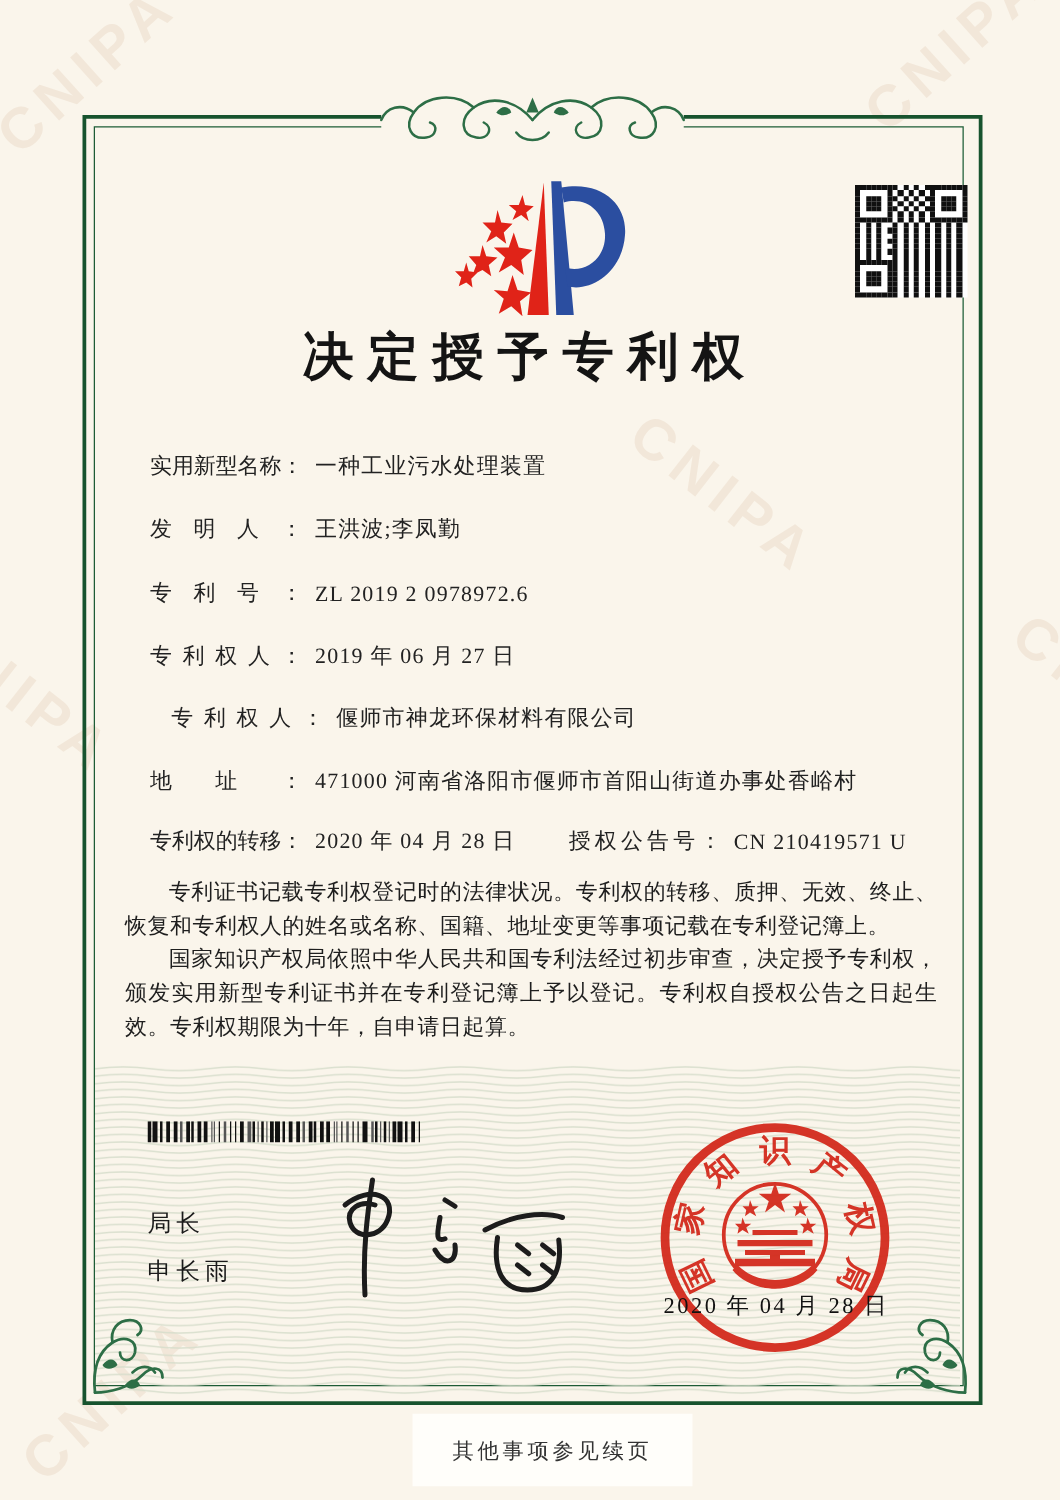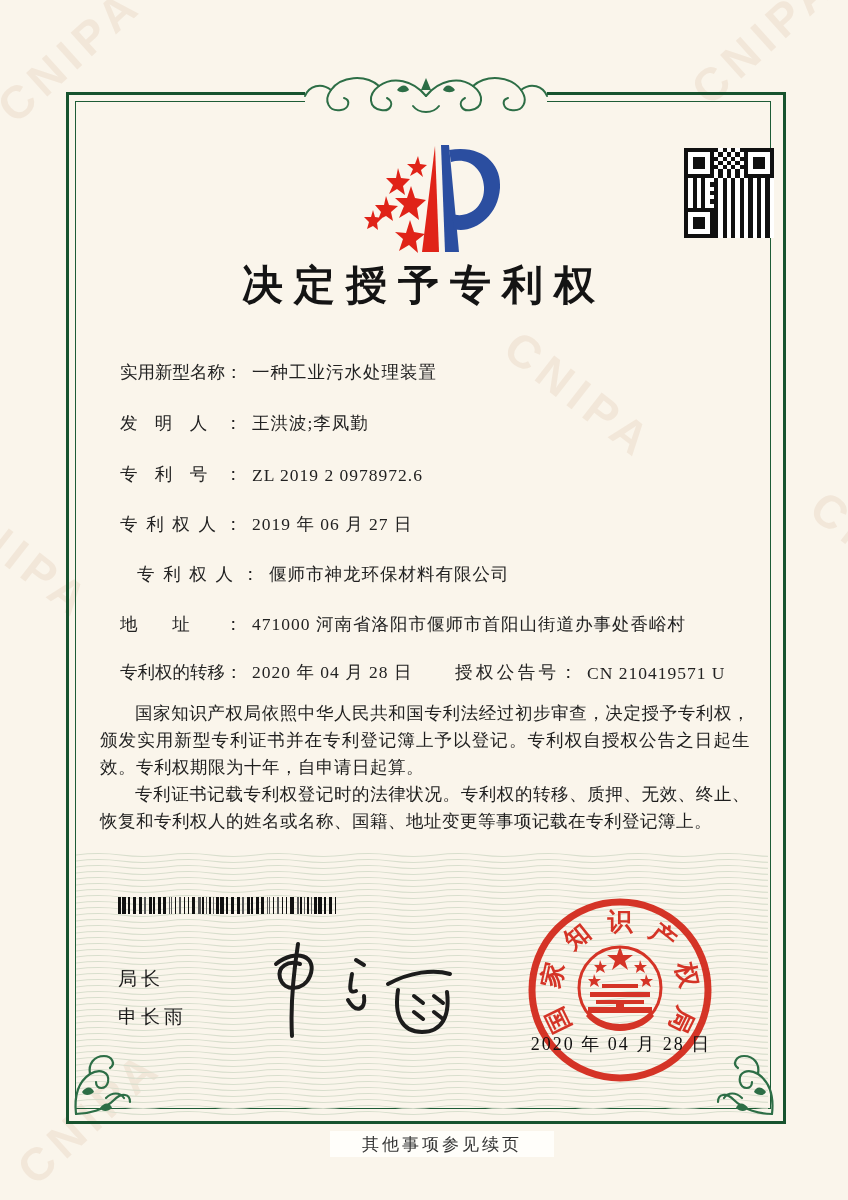--- a/index.html
+++ b/index.html
@@ -49,21 +49,21 @@
   .sig-name{position:absolute;left:118px;top:1004px;font-size:19px;color:#1a1a1a;letter-spacing:4px;}
   .signature{position:absolute;left:238px;top:938px;z-index:3;}
 
   .seal{position:absolute;left:524px;top:894px;z-index:3;opacity:.94;}
   .seal-date{position:absolute;left:518px;top:1032px;width:206px;text-align:center;font-size:18px;
       color:#111;letter-spacing:2px;z-index:4;}
 
   .pagefoot{position:absolute;left:0;right:0;top:1090px;text-align:center;font-size:14.5px;
       color:#2a2a2a;letter-spacing:2px;z-index:3;}
 
-  .note{position:absolute;left:330px;top:1131px;width:224px;height:26px;background:#fffefa;
+  .note{position:absolute;left:330px;top:1131px;width:224px;height:58px;background:#fffefa;
       z-index:2;display:flex;align-items:center;justify-content:center;font-size:17px;color:#333;
       letter-spacing:3px;}
 
   .ornament{position:absolute;left:301px;top:60px;z-index:2;}
   .corner{position:absolute;z-index:2;}
   .corner.bl{left:70px;top:1052px;}
   .corner.br{left:714px;top:1052px;transform:scaleX(-1);}
 </style>
 </head>
 <body>
@@ -616,22 +616,22 @@
       <span class="lbl">地址：</span><span class="val">471000  河南省洛阳市偃师市首阳山街道办事处香峪村</span>
     </div>
     <div class="frow" style="top:660px;">
       <span class="lbl">专利权的转移：</span><span class="val">2020 年 04 月 28 日</span>
       <span class="second">
         <span class="lbl">授权公告号：</span><span class="val">CN 210419571 U</span>
       </span>
     </div>
 
     <div class="paras">
+      <p>专利证书记载专利权登记时的法律状况。专利权的转移、质押、无效、终止、恢复和专利权人的姓名或名称、国籍、地址变更等事项记载在专利登记簿上。</p>
       <p>国家知识产权局依照中华人民共和国专利法经过初步审查，决定授予专利权，颁发实用新型专利证书并在专利登记簿上予以登记。专利权自授权公告之日起生效。专利权期限为十年，自申请日起算。</p>
-      <p>专利证书记载专利权登记时的法律状况。专利权的转移、质押、无效、终止、恢复和专利权人的姓名或名称、国籍、地址变更等事项记载在专利登记簿上。</p>
     </div>
 
     <div class="barcode" id="barcode">
         <span style="width: 3.4px; background: rgb(17, 17, 17);"></span>
         <span style="width: 1px;"></span>
         <span style="width: 3.4px; background: rgb(17, 17, 17);"></span>
         <span style="width: 2px;"></span>
         <span style="width: 2.2px; background: rgb(17, 17, 17);"></span>
         <span style="width: 3px;"></span>
         <span style="width: 3.4px; background: rgb(17, 17, 17);"></span>

